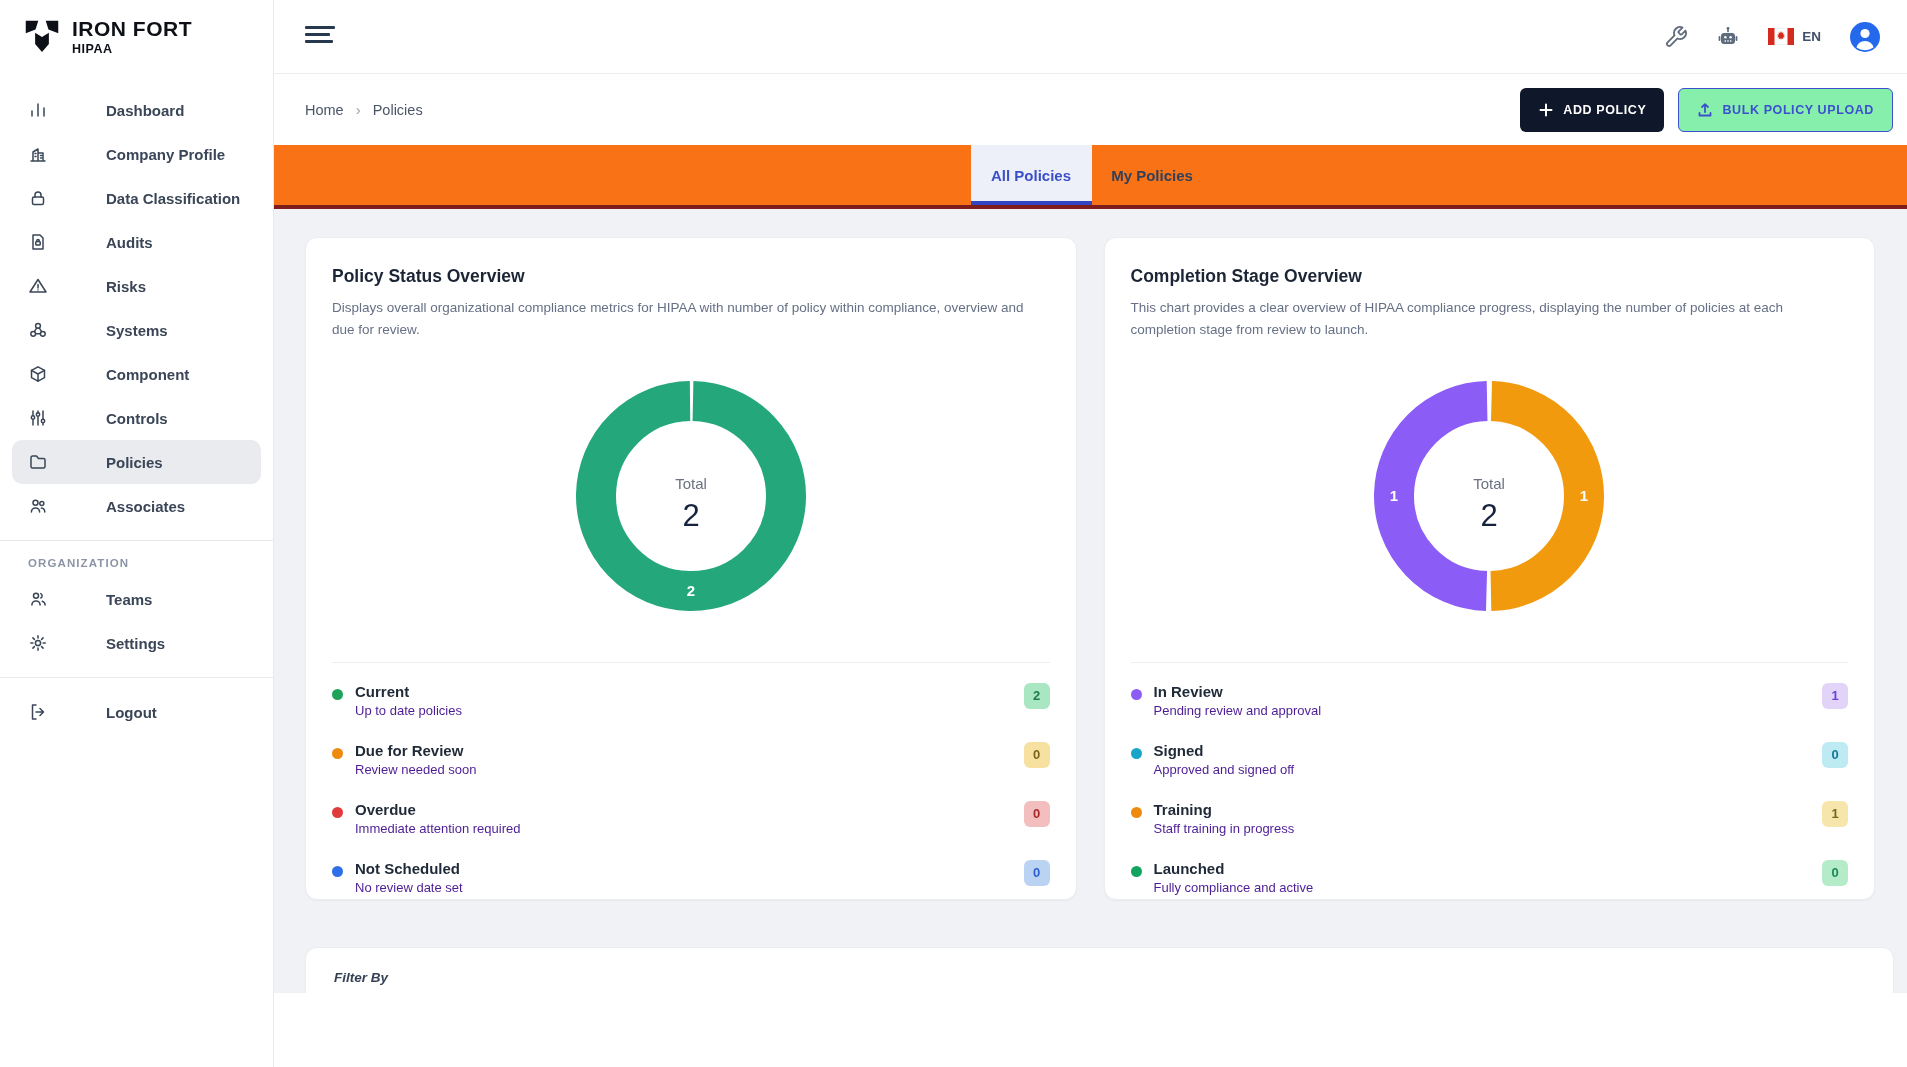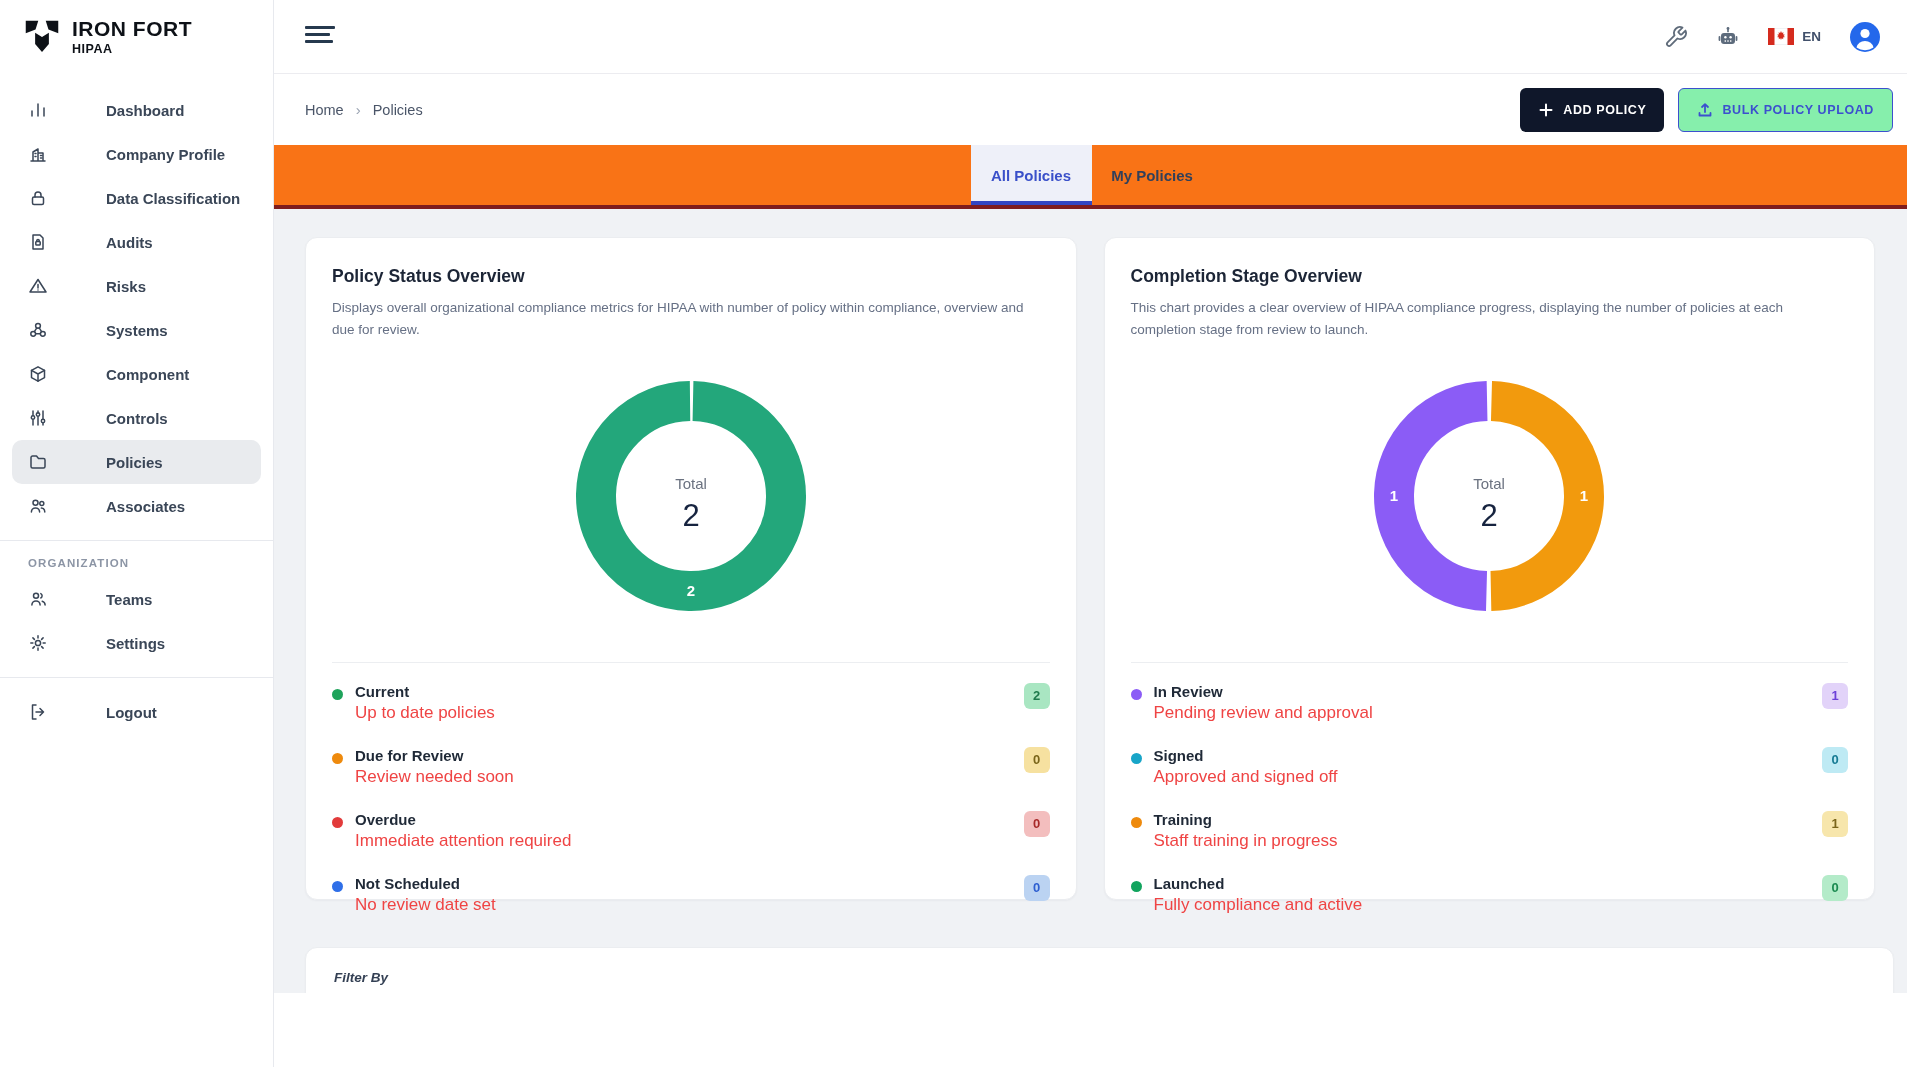--- a/index.html
+++ b/index.html
@@ -70,21 +70,21 @@
   .donut { width:240px; height:240px; display:block; }
   .donut-label { font-size:15px; fill:#6b7280; text-anchor:middle; }
   .donut-value { font-size:31px; fill:#16233f; text-anchor:middle; font-weight:400; }
   .slice-label { font-size:15px; font-weight:700; fill:#fff; text-anchor:middle; }
 
   .card-divider { height:1px; background:#eceef1; margin-top:46px; }
   .legend { padding-top:8px; }
   .legend-row { display:flex; align-items:flex-start; padding:12px 0; }
   .dot { width:11px; height:11px; border-radius:50%; margin:6px 12px 0 0; flex:none; }
   .legend-name { font-size:15px; font-weight:700; color:#1f2937; }
-  .legend-desc { font-size:17px; color:#ef4444; margin-top:3px; }
+  .legend-desc { font-size:13px; color:#4c1d95; margin-top:3px; }
   .badge { margin-left:auto; min-width:26px; height:26px; border-radius:6px; display:flex;
     align-items:center; justify-content:center; font-size:13px; font-weight:700; padding:0 7px; }
 
   
   .filter-card { background:#fff; border:1px solid #ebedf0; border-radius:12px; margin-top:47px;
     width:1589px; padding:22px 28px 26px; box-shadow:0 1px 2px rgba(16,24,40,.04); }
   .filter-label { font-size:13.5px; font-weight:700; color:#344054;font-style:italic; }
 </style>
 </head>
 <body>

